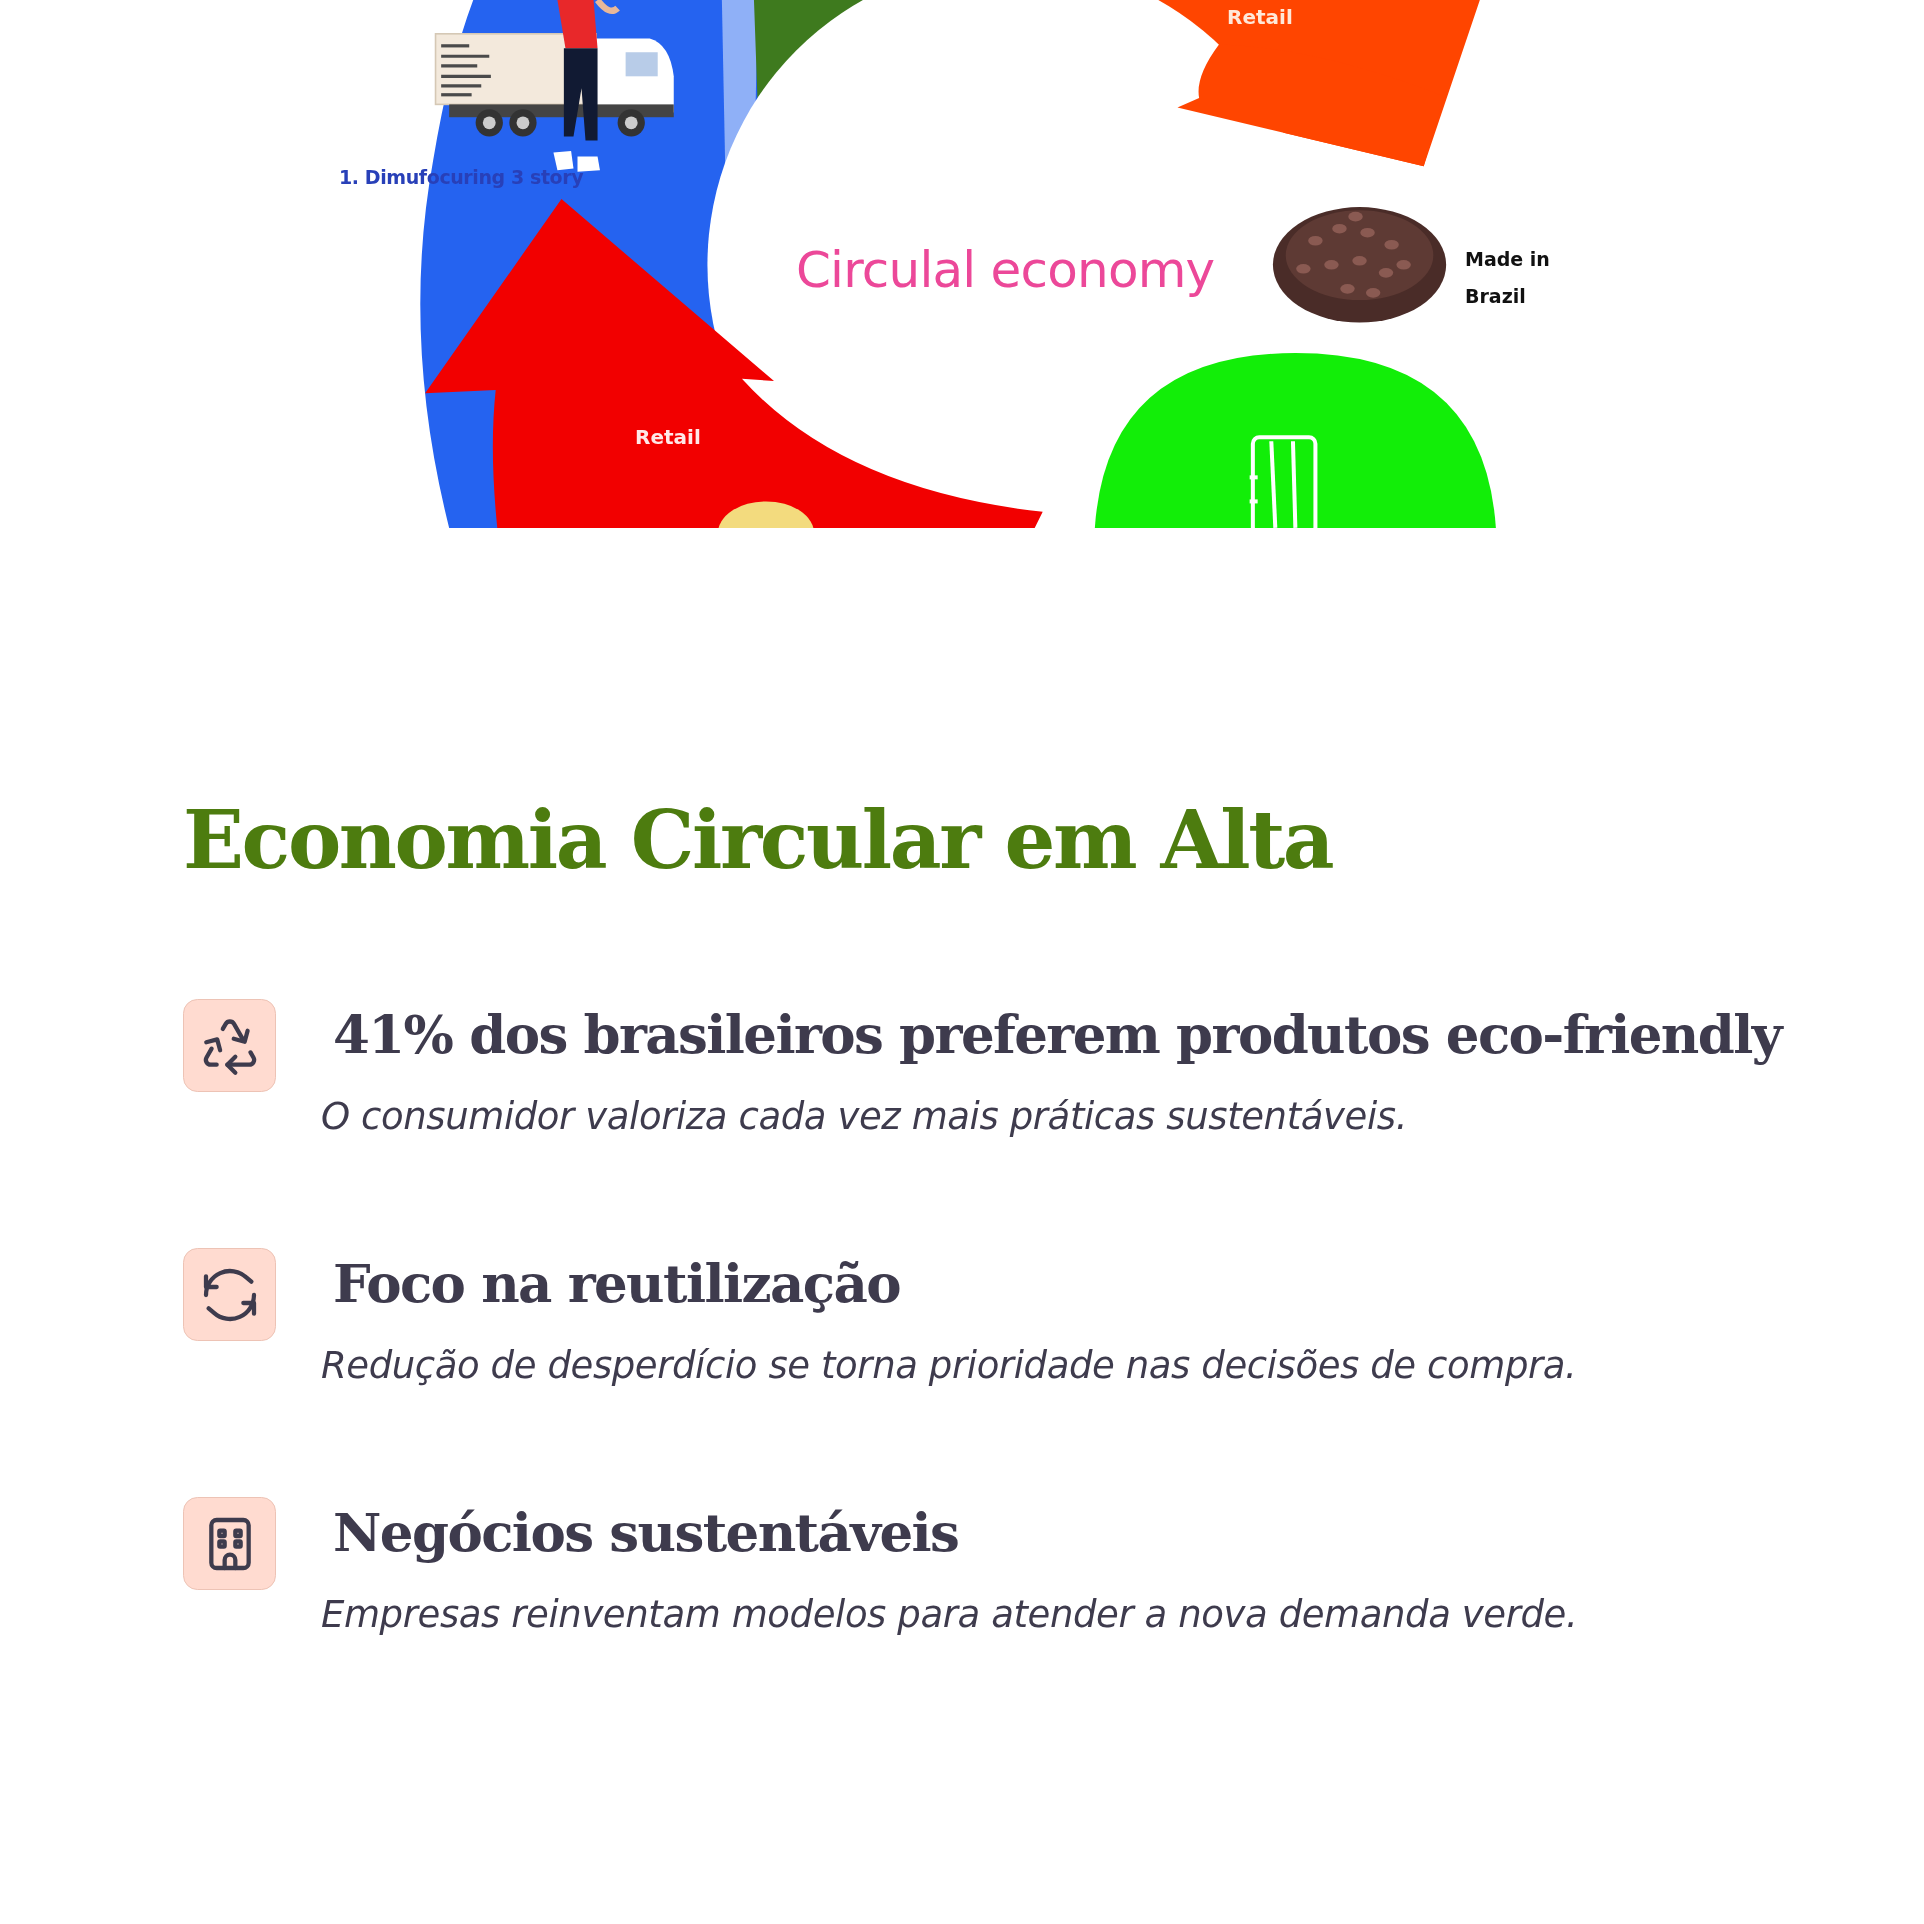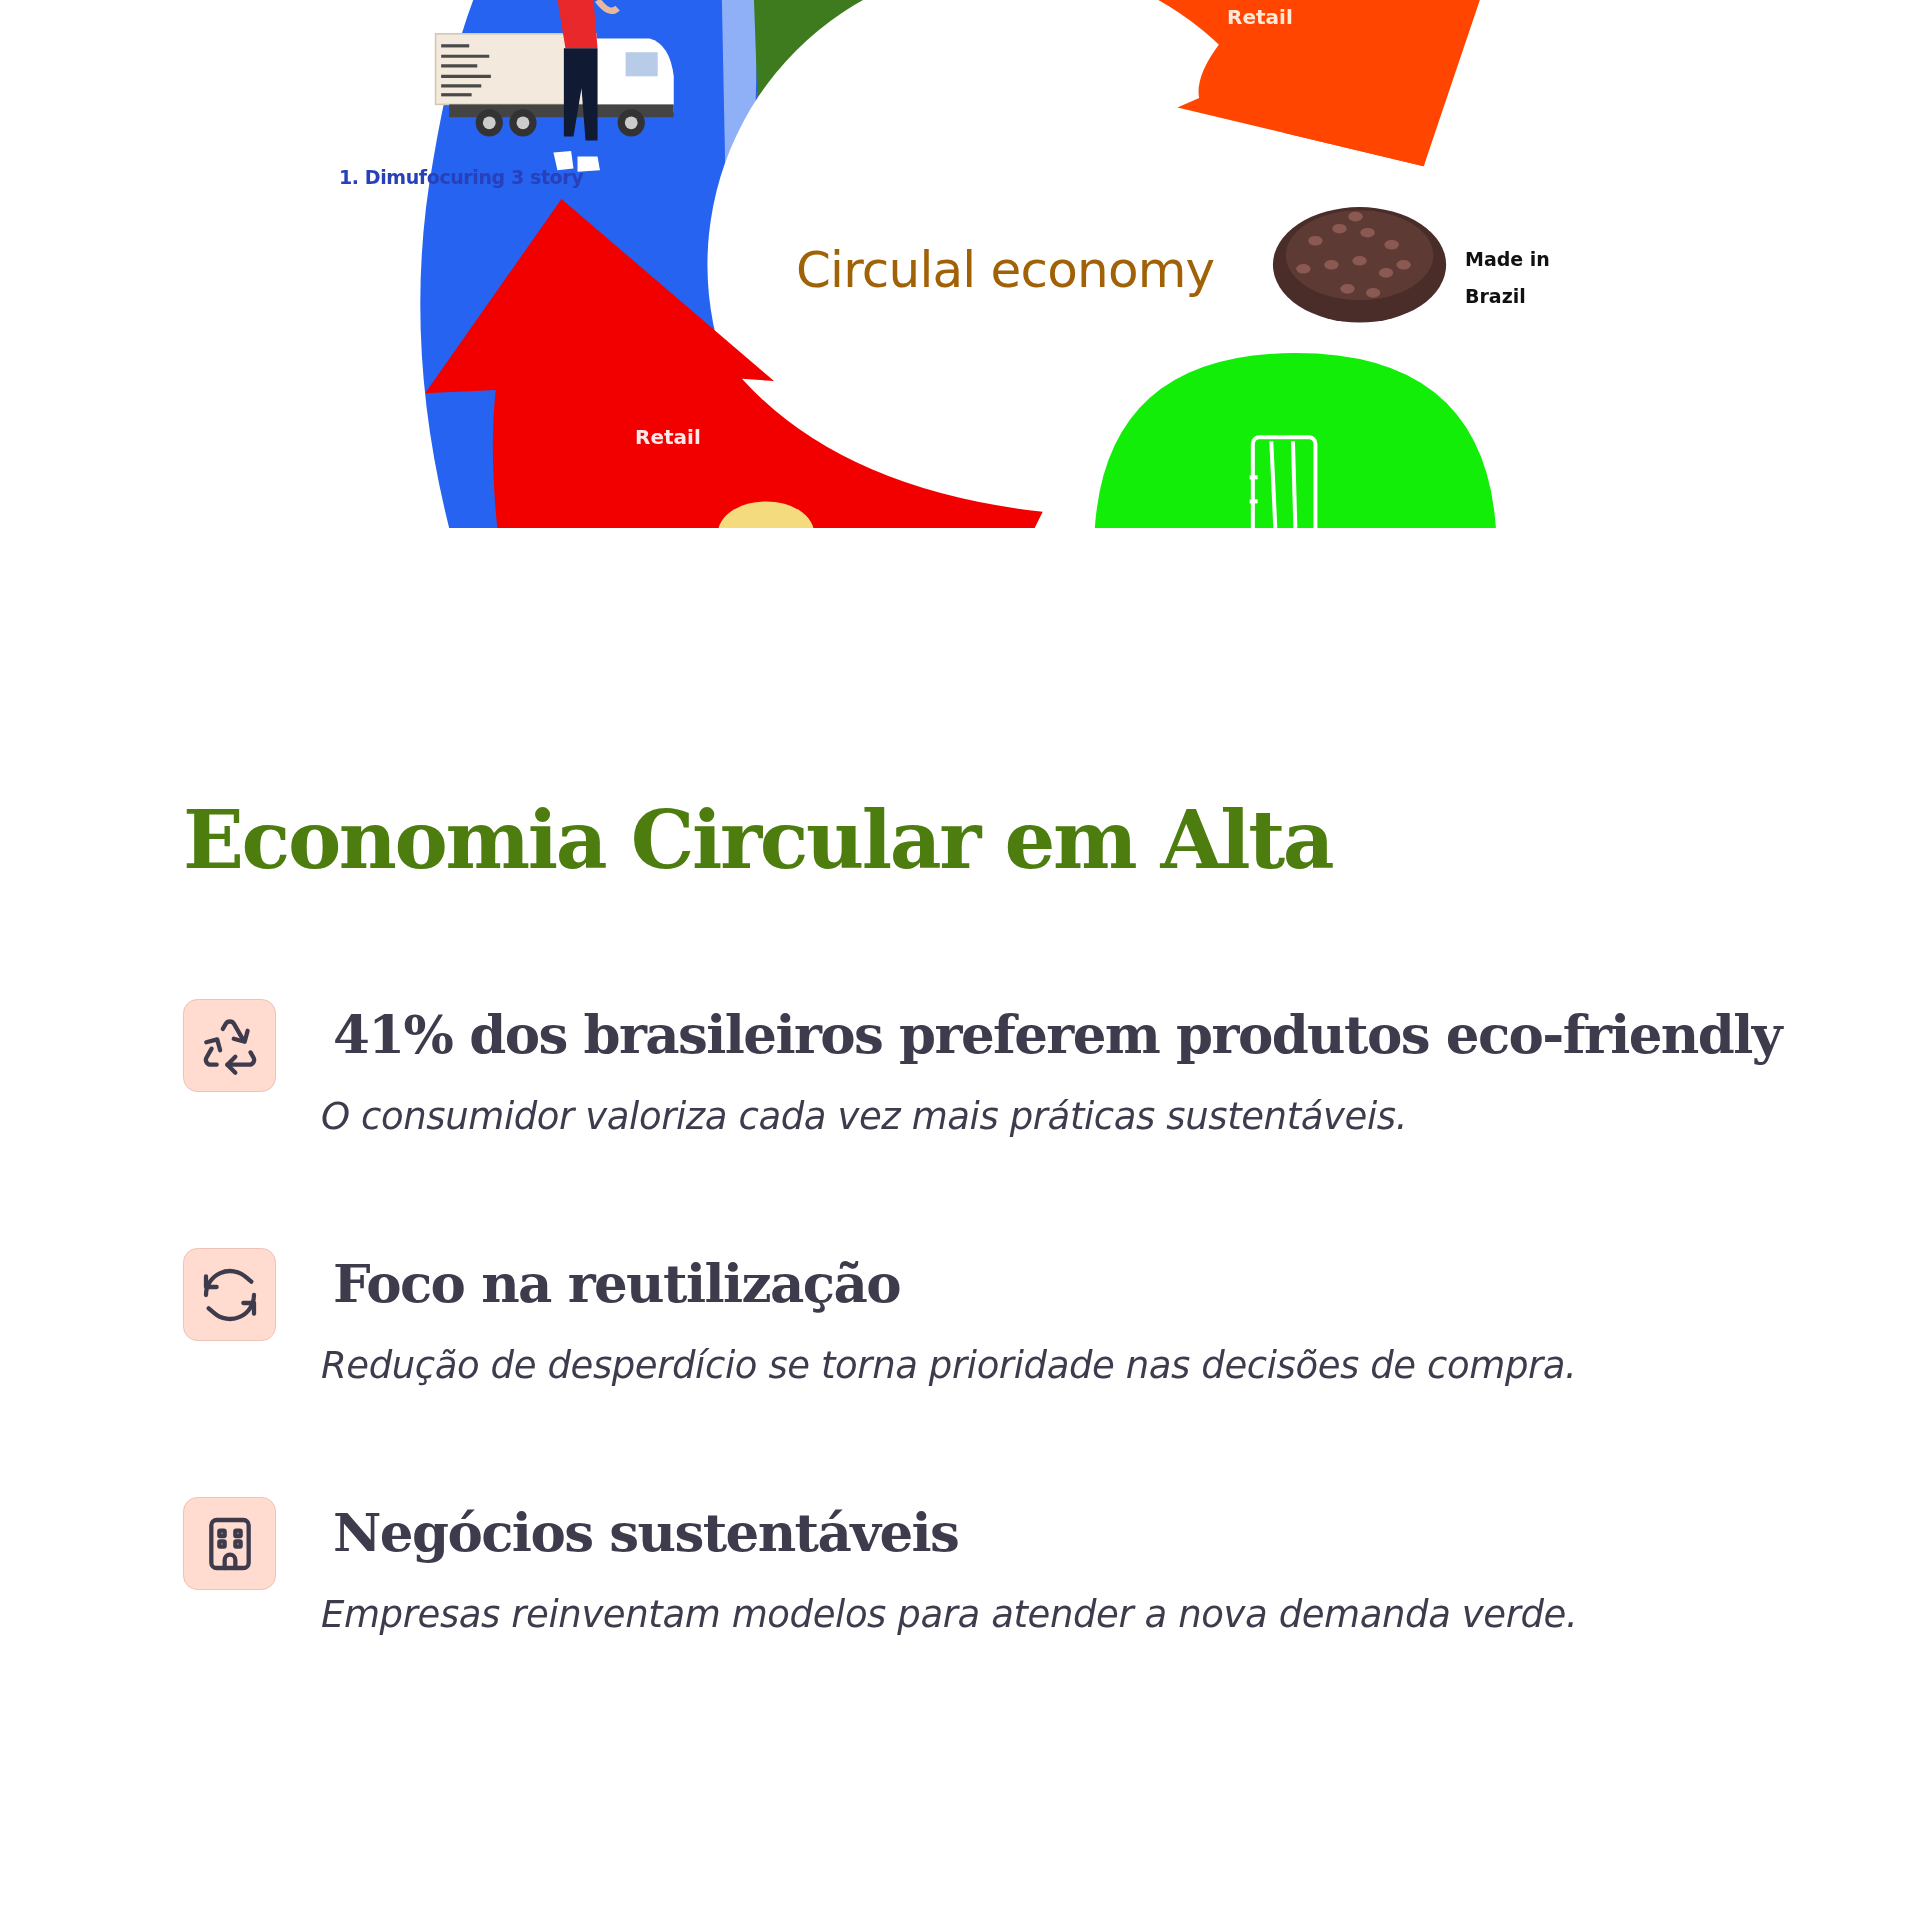--- a/index.html
+++ b/index.html
@@ -2,21 +2,21 @@
 <html style="font-size:13px"><head>
   <meta charset="utf-8">
   <style>
     html, body { margin: 0; padding: 0; background: #ffffff; }
     body { width: 1925px; height: 1925px; position: relative; overflow: hidden; color: #3E3B4D; }
 
     
     .hero { position: absolute; left: 0; top: 0; width: 1925px; height: 528px; overflow: hidden; background: #ffffff; }
     .hero svg { position: absolute; left: 0; top: 0; width: 1925px; height: 528px; }
     .hero-text { position: absolute; font-family: "DejaVu Sans", sans-serif; white-space: nowrap; }
-    .hero-title { left: 796px; top: 241px; font-size: 50px; color: #a16207; letter-spacing: -0.8px; }
+    .hero-title { left: 796px; top: 241px; font-size: 50px; color: #ec4899; letter-spacing: -0.8px; }
     .hero-step { left: 339px; top: 154px; font-size: 19px; color: #2840b8; font-weight: bold; letter-spacing: -0.4px; margin-top: 12px; }
     .hero-retail-top { left: 1227px; top: 4.8px; font-size: 20px; color: #ffe8d8; font-weight: bold; }
     .hero-retail-left { left: 635px; top: 425px; font-size: 20px; color: #ffe8e8; font-weight: bold; }
     .hero-made { left: 1465px; top: 241px; font-size: 19px; color: #111111; font-weight: bold; text-align: left; line-height: 37px; }
 
     
     .section-title {
       position: absolute; left: 183px; top: 792px; margin: 0;
       font-family: "DejaVu Serif", serif; font-weight: bold; font-size: 80px;
       letter-spacing: -2.4px; color: #4d7c0f; white-space: nowrap; line-height: 1.2;

